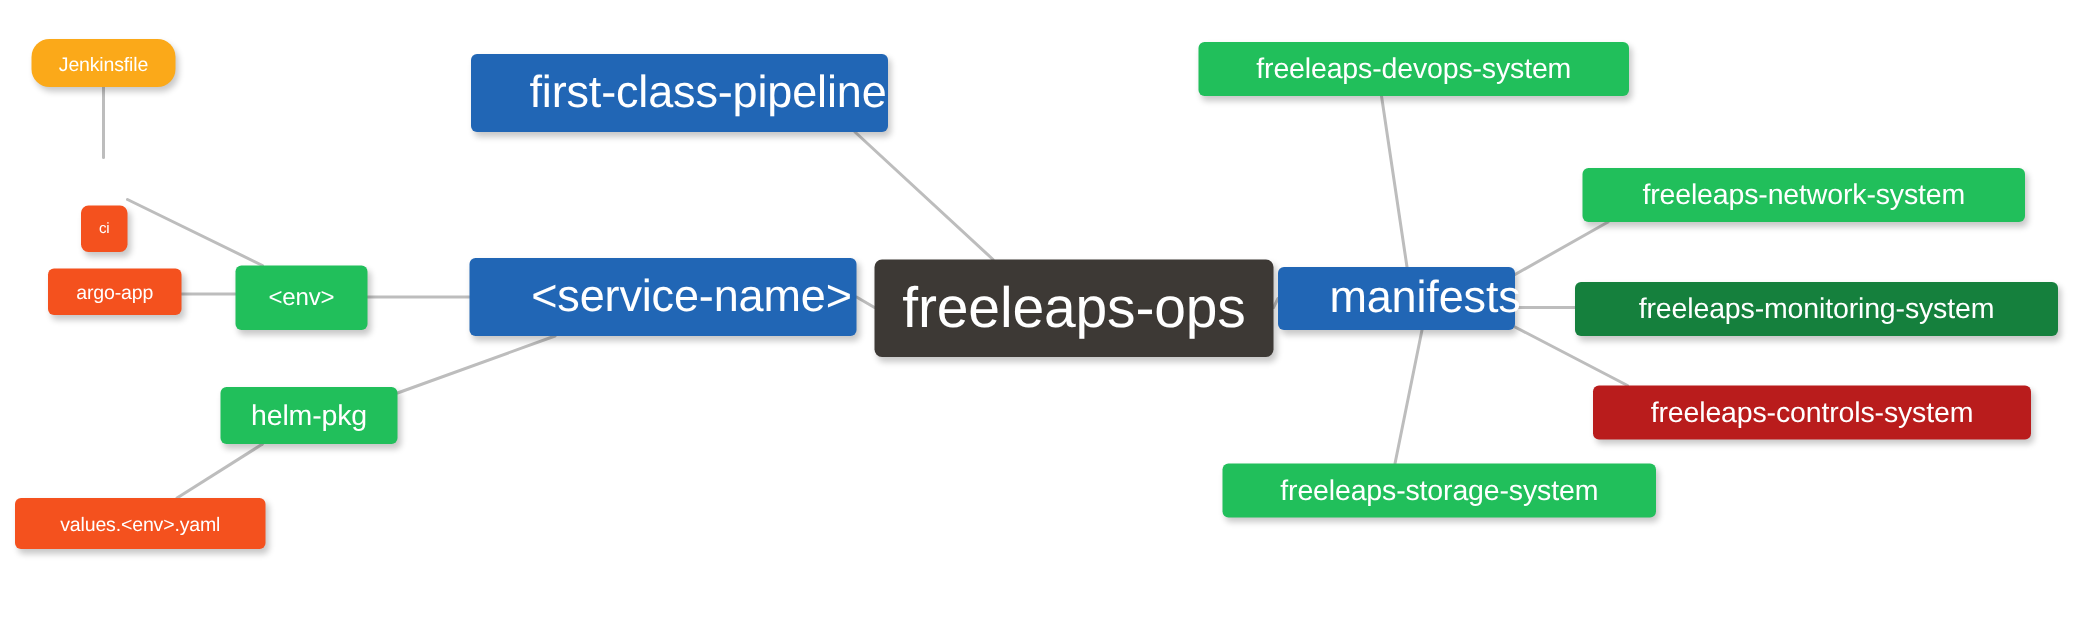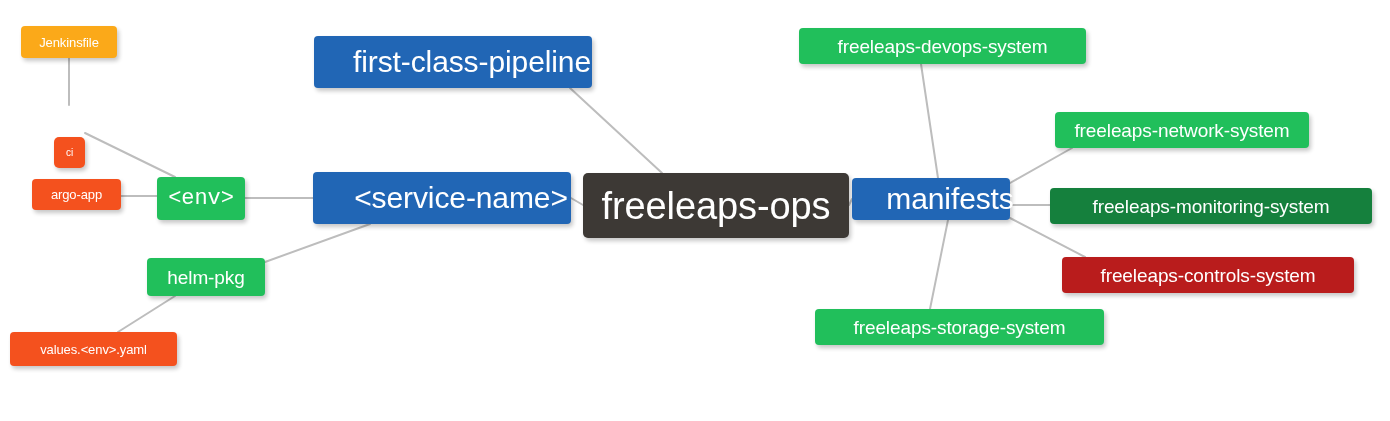--- a/index.html
+++ b/index.html
@@ -52,21 +52,21 @@
     user-select: none;
     cursor: pointer;
   }
   .node .label {
     display: block;
     line-height: 1;
   }
   
   .node.root      { font-size: 38px; border-radius: 5px; }
   .node.level1    { font-size: 30px; padding-left: 38px; }
-  .node.level2    { font-size: 22px; font-family: Liberation Mono, monospace; }
+  .node.level2    { font-size: 16px; }
   .node.level3    { font-size: 19px; }
   .node.level4    { font-size: 13px; }
   .node.tiny      { font-size: 10px; border-radius: 5px; margin-top: 32px; }
 </style>
 </head>
 <body>
 
 <div id="mindmap">
   <svg id="edge-layer" viewBox="0 0 1390 421" width="1390" height="421" xmlns="http://www.w3.org/2000/svg">
       <line x1="583" y1="205" x2="571" y2="198" stroke="#bdbdbd" stroke-width="2" stroke-linecap="round"></line>
@@ -102,30 +102,30 @@
       </div>
       <div class="node level3" style="left: 147px; top: 258px; width: 118px; height: 38px; background: rgb(33, 191, 91); color: rgb(255, 255, 255);">
         <span class="label">helm-pkg</span>
       </div>
       <div class="node level4" style="left: 32px; top: 179px; width: 89px; height: 31px; background: rgb(244, 81, 30); color: rgb(255, 255, 255);">
         <span class="label">argo-app</span>
       </div>
       <div class="node tiny" style="left: 54px; top: 105px; width: 31px; height: 31px; background: rgb(244, 81, 30); color: rgb(255, 255, 255);">
         <span class="label">ci</span>
       </div>
-      <div class="node level4" style="left: 21px; top: 26px; width: 96px; height: 32px; background: rgb(251, 169, 25); color: rgb(255, 255, 255);">
+      <div class="node level4" style="left: 21px; top: 26px; width: 96px; height: 32px; background: rgb(251, 169, 25); color: rgb(255, 255, 255); border-radius: 12px;">
         <span class="label">Jenkinsfile</span>
       </div>
       <div class="node level4" style="left: 10px; top: 332px; width: 167px; height: 34px; background: rgb(244, 81, 30); color: rgb(255, 255, 255);">
         <span class="label">values.&lt;env&gt;.yaml</span>
       </div>
       <div class="node level3" style="left: 799px; top: 28px; width: 287px; height: 36px; background: rgb(33, 191, 91); color: rgb(255, 255, 255);">
         <span class="label">freeleaps-devops-system</span>
       </div>
-      <div class="node level3" style="left: 1055px; top: 112px; width: 254px; height: 36px; background: rgb(33, 191, 91); color: rgb(255, 255, 255);">
+      <div class="node level3" style="left: 1055px; top: 112px; width: 295px; height: 36px; background: rgb(33, 191, 91); color: rgb(255, 255, 255);">
         <span class="label">freeleaps-network-system</span>
       </div>
       <div class="node level3" style="left: 1050px; top: 188px; width: 322px; height: 36px; background: #15803d; color: rgb(255, 255, 255);">
         <span class="label">freeleaps-monitoring-system</span>
       </div>
       <div class="node level3" style="left: 1062px; top: 257px; width: 292px; height: 36px; background: #b91c1c; color: rgb(255, 255, 255);">
         <span class="label">freeleaps-controls-system</span>
       </div>
       <div class="node level3" style="left: 815px; top: 309px; width: 289px; height: 36px; background: rgb(33, 191, 91); color: rgb(255, 255, 255);">
         <span class="label">freeleaps-storage-system</span>

